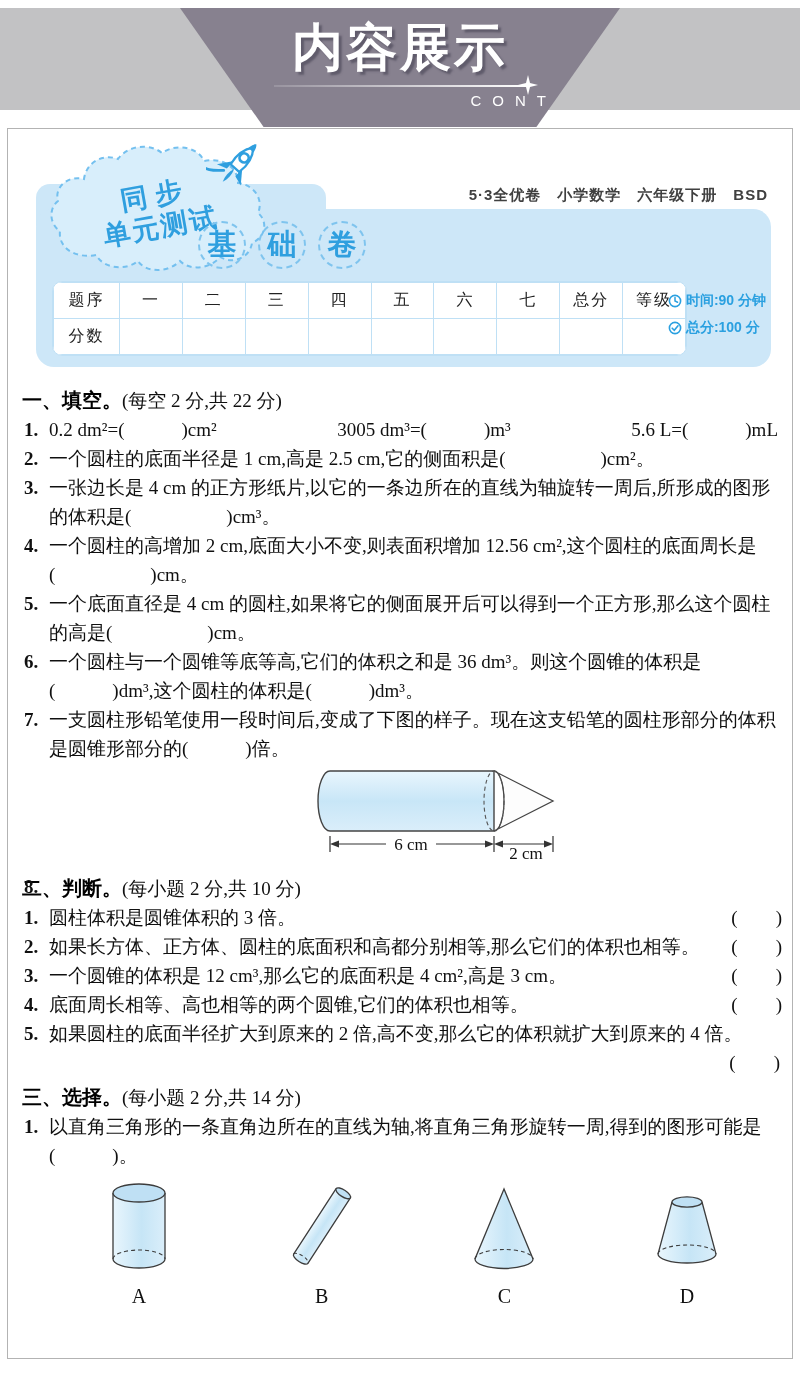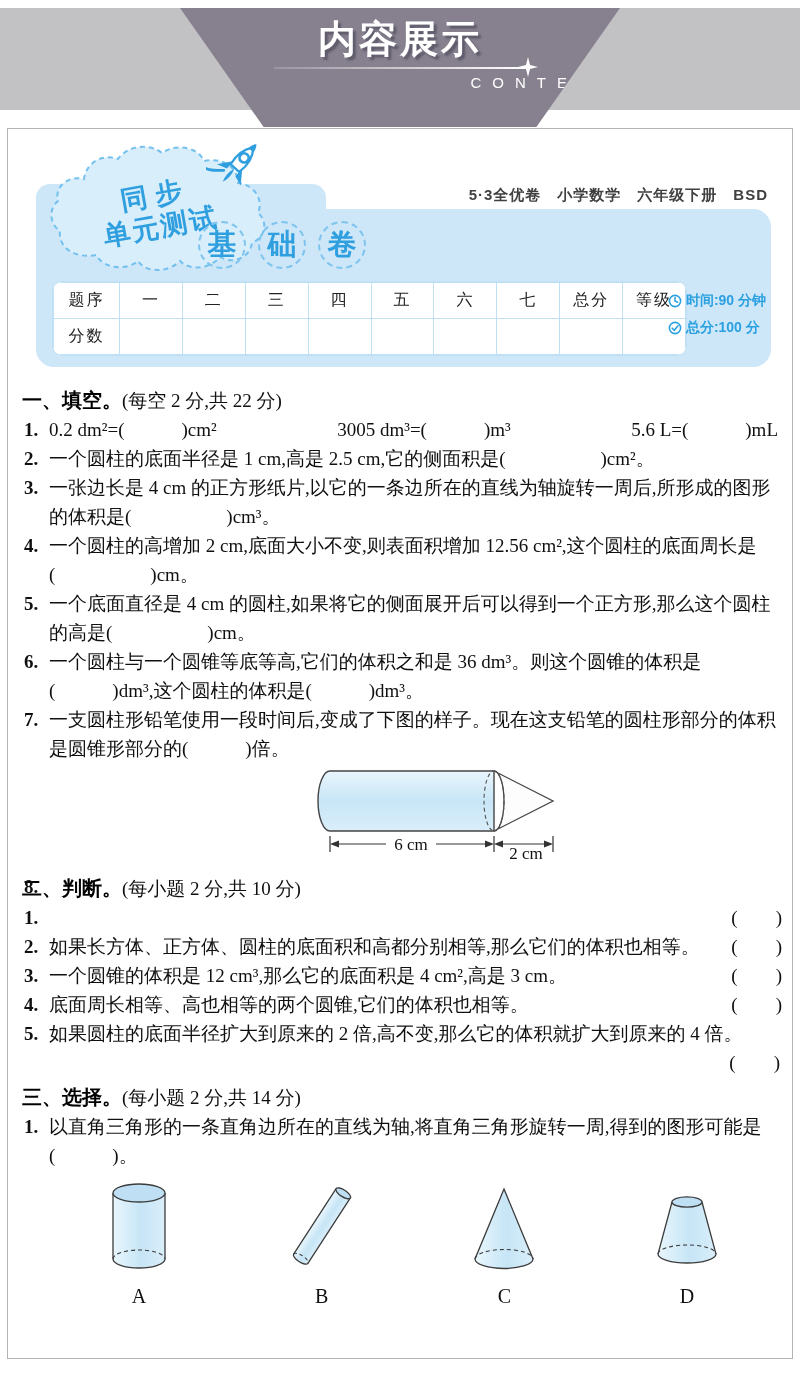--- a/index.html
+++ b/index.html
@@ -2,21 +2,21 @@
 <html lang="zh"><head>
 <meta charset="utf-8">
 <style>
   html,body{margin:0;padding:0;background:#fff;}
   body{width:800px;height:1373px;overflow:hidden;font-family:"Liberation Serif",serif;color:#111;}
   
   .banner{position:relative;height:128px;background:#fff;}
   .banner-band{position:absolute;top:8px;left:0;right:0;height:102px;background:#c2c2c4;}
   .banner-trap{position:absolute;top:8px;left:180px;width:440px;height:119px;background:#87818f;
     clip-path:polygon(0 0,100% 0,81% 100%,19% 100%);text-align:center;}
-  .banner-title{margin-top:6px;font-family:"Liberation Sans",sans-serif;font-weight:bold;font-size:38px;
+  .banner-title{margin-top:6px;font-family:"Liberation Sans",sans-serif;font-weight:bold;font-size:51px;
     color:#fff;letter-spacing:3px;text-shadow:3px 3px 2px rgba(70,66,84,.6);}
   .banner-divider{position:relative;margin:2px auto 5px;width:252px;height:2px;
     background:linear-gradient(90deg,rgba(255,255,255,.15),#fff);}
   .banner-star{position:absolute;right:-12px;top:-10px;}
   .banner-sub{font-family:"Liberation Sans",sans-serif;font-size:15px;color:#fff;letter-spacing:11px;margin-left:11px;text-align:right;}
   
   .card{position:relative;margin:0 7px;height:1229px;border:1px solid #b3b3b3;background:#fff;overflow:hidden;}
   .paper-header{position:relative;height:244px;}
   .hdr-tab{position:absolute;left:28px;top:55px;width:290px;height:42px;background:#cde7f8;border-radius:14px 14px 0 0;}
   .hdr-main{position:absolute;left:28px;top:80px;width:735px;height:158px;background:#cde7f8;border-radius:18px;}
@@ -238,20 +238,21 @@
     <div class="q">
       <span class="no">8.</span>
     </div>
 
     <div class="sec-head gap">
       <span class="sec-title">二、判断。</span><span class="sec-note">(每小题 2 分,共 10 分)</span>
     </div>
 
     <div class="q judge">
       <span class="no">1.</span>
+      <span class="jtext">圆柱体积是圆锥体积的 3 倍。</span>
       <span class="jbracket">(　　)</span>
     </div>
     <div class="q judge">
       <span class="no">2.</span>
       <span class="jtext">如果长方体、正方体、圆柱的底面积和高都分别相等,那么它们的体积也相等。</span>
       <span class="jbracket">(　　)</span>
     </div>
     <div class="q judge">
       <span class="no">3.</span>
       <span class="jtext">一个圆锥的体积是 12 cm³,那么它的底面积是 4 cm²,高是 3 cm。</span>

